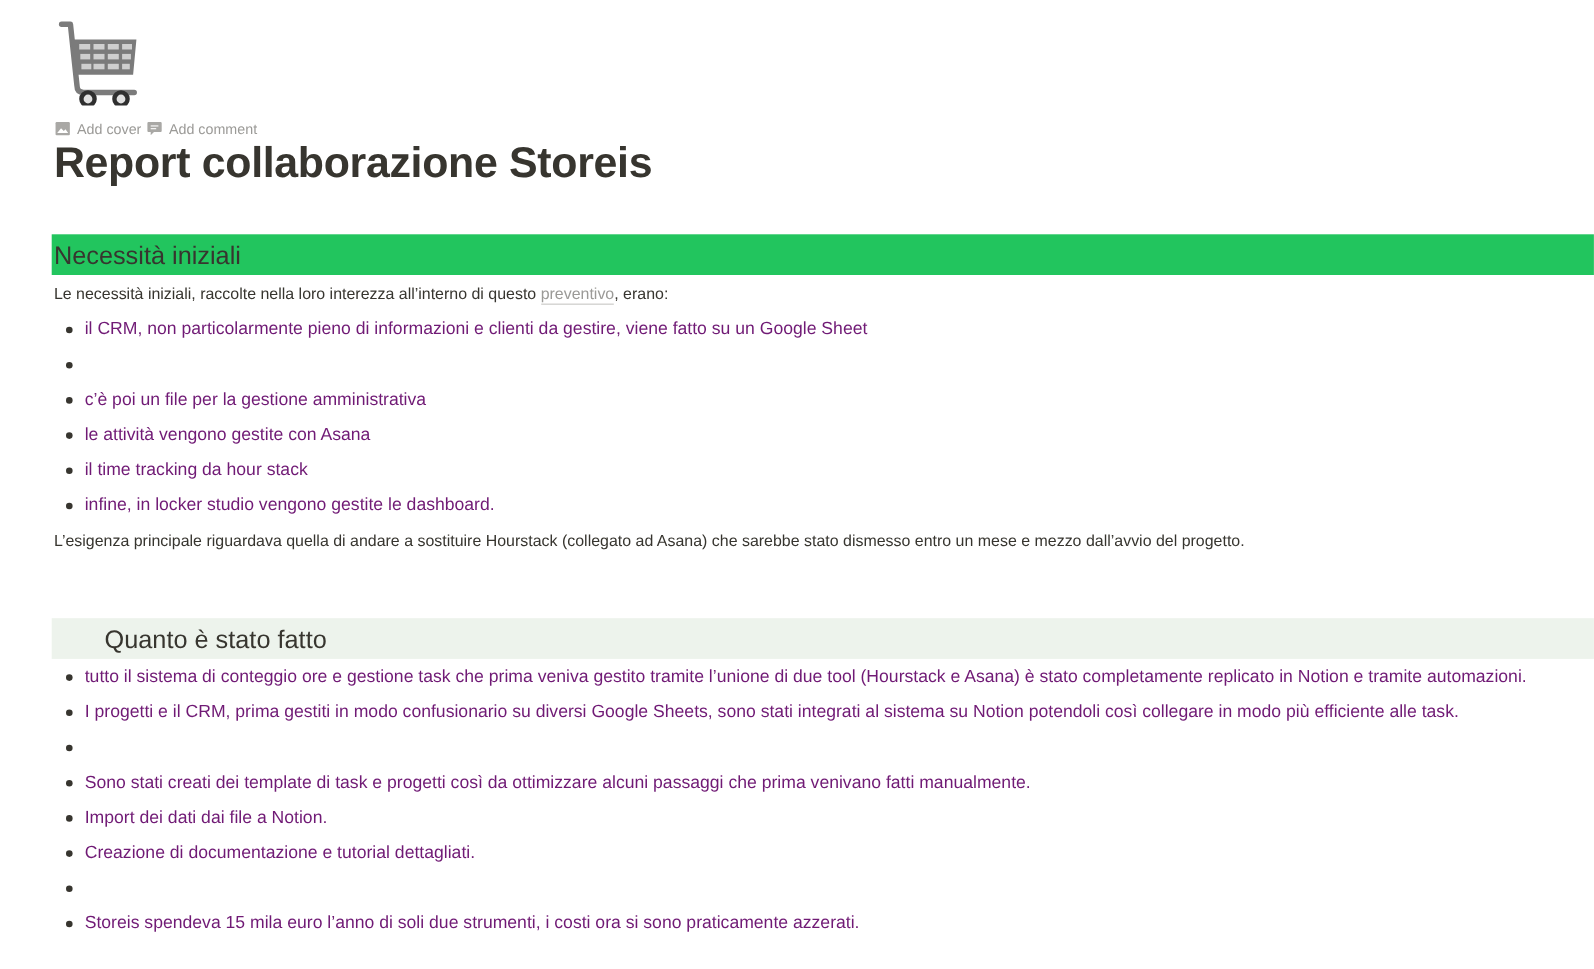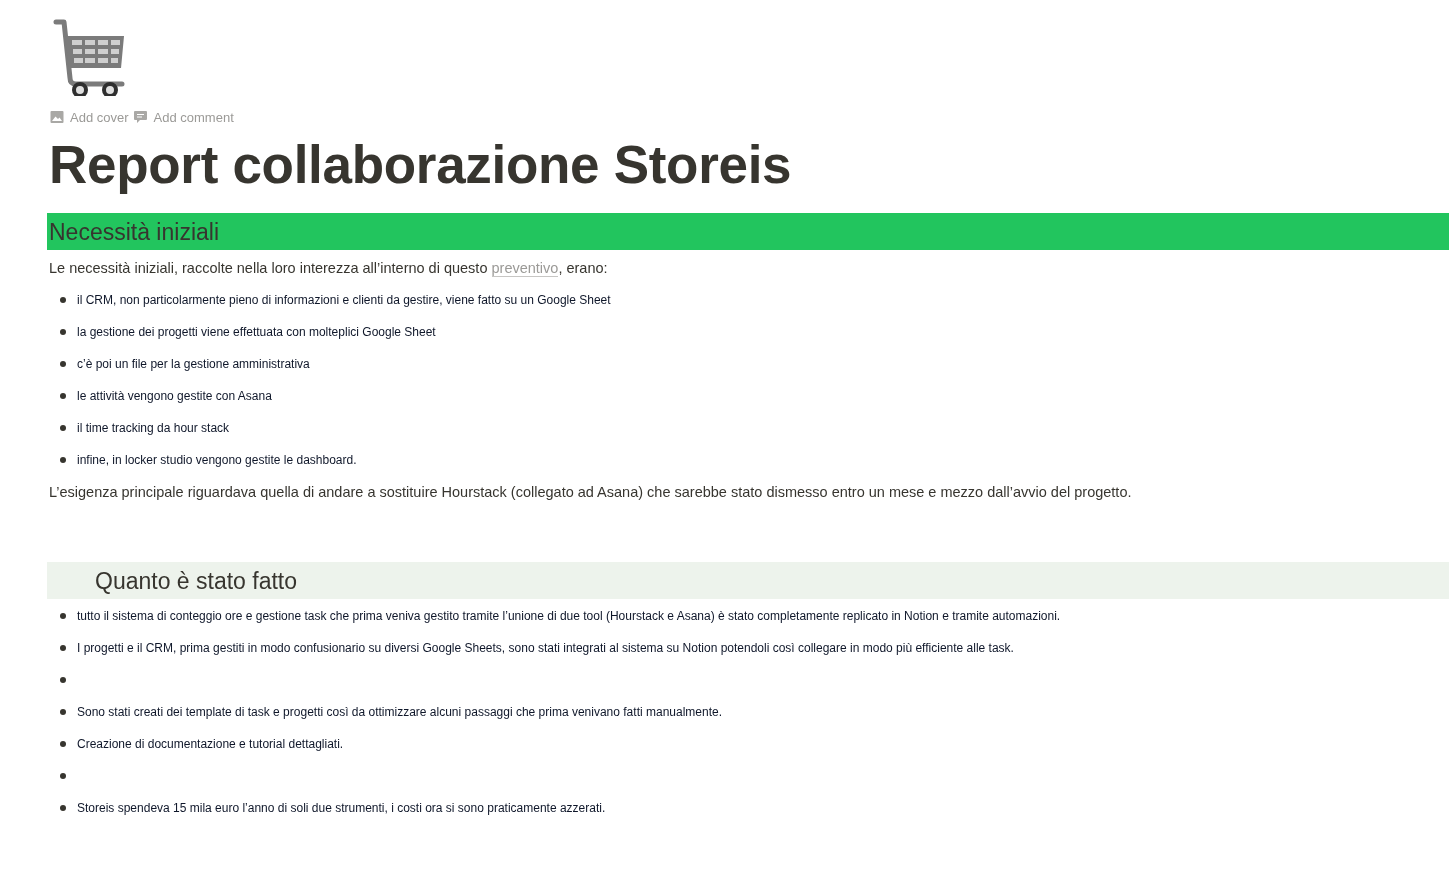--- a/index.html
+++ b/index.html
@@ -10,22 +10,22 @@
   }
   .page { position: absolute; left: 0; top: 0; width: 1449px; }
   .page-icon { position: absolute; left: 52px; top: 18px; width: 76px; height: 78px; }
   .page-actions { position: absolute; left: 50px; top: 108px; display: flex; gap: 4px; }
   .action {
     display: flex; align-items: center; gap: 6px;
     font-size: 13px; color: #9b9a97; cursor: pointer; height: 18px;
   }
   .action svg { display: block; }
   .title {
-    position: absolute; left: 49px; top: 141px; margin: 0;
-    font-size: 53px; font-weight: 700; letter-spacing: -0.3px; color: #37352f;
+    position: absolute; left: 49px; top: 125px; margin: 0;
+    font-size: 39px; font-weight: 700; letter-spacing: -0.3px; color: #37352f;
     line-height: 48px; white-space: nowrap;
   }
   .h2 {
     position: absolute; left: 47px; right: 0; height: 37px;
     margin: 0; padding-left: 2px;
     font-size: 23px; font-weight: 400; line-height: 38px; color: #37352f;
     white-space: nowrap;
   }
   .h2.orange { top: 213px; background: #22c55e; }
   .h2.green  { top: 562px; background: #edf3ec; padding-left: 48px; }
@@ -33,21 +33,21 @@
     position: absolute; left: 49px; margin: 0;
     font-size: 14.5px; line-height: 20px; white-space: nowrap; color: #37352f;
   }
   .link {
     color: #9b9a97; text-decoration: none;
     border-bottom: 1px solid #c7c6c4; cursor: pointer;
   }
   .list { position: absolute; left: 49px; margin: 0; padding: 0; list-style: none; }
   .li {
     position: relative; height: 32px; padding-left: 28px;
-    font-size: 12px; line-height: 20px; white-space: nowrap; color: #0f172a;
+    font-size: 16px; line-height: 20px; white-space: nowrap; color: #701a75;
   }
   .li .bullet {
     position: absolute; left: 11px; top: 7px;
     width: 6px; height: 6px; border-radius: 50%; background: #37352f;
   }
   .list1 { top: 290px; }
   .list2 { top: 606px; }
 </style>
 </head>
 <body>
@@ -100,34 +100,35 @@
   </div>
 
   <h1 class="title">Report collaborazione Storeis</h1>
 
   <h2 class="h2 orange">Necessità iniziali</h2>
 
   <p class="para" style="top:258px;text-align:right;"><span>Le necessità iniziali, raccolte nella loro interezza all’interno di questo </span><a class="link">preventivo</a><span>, erano:</span></p>
 
   <ul class="list list1">
     <li class="li"><span class="bullet"></span><span>il CRM, non particolarmente pieno di informazioni e clienti da gestire, viene fatto su un Google Sheet</span></li>
-    <li class="li"><span class="bullet"></span><span>la gestione dei progetti viene effettuata con molteplici Google Sheet</span></li>
+    <li class="li"><span class="bullet"></span></li>
     <li class="li"><span class="bullet"></span><span>c’è poi un file per la gestione amministrativa</span></li>
     <li class="li"><span class="bullet"></span><span>le attività vengono gestite con Asana</span></li>
     <li class="li"><span class="bullet"></span><span>il time tracking da hour stack</span></li>
     <li class="li"><span class="bullet"></span><span>infine, in locker studio vengono gestite le dashboard.</span></li>
   </ul>
 
   <p class="para" style="top:482px;">L’esigenza principale riguardava quella di andare a sostituire Hourstack (collegato ad Asana) che sarebbe stato dismesso entro un mese e mezzo dall’avvio del progetto.</p>
 
   <h2 class="h2 green">Quanto è stato fatto</h2>
 
   <ul class="list list2">
     <li class="li"><span class="bullet"></span><span>tutto il sistema di conteggio ore e gestione task che prima veniva gestito tramite l’unione di due tool (Hourstack e Asana) è stato completamente replicato in Notion e tramite automazioni.</span></li>
     <li class="li"><span class="bullet"></span><span>I progetti e il CRM, prima gestiti in modo confusionario su diversi Google Sheets, sono stati integrati al sistema su Notion potendoli così collegare in modo più efficiente alle task.</span></li>
     <li class="li"><span class="bullet"></span></li>
     <li class="li"><span class="bullet"></span><span>Sono stati creati dei template di task e progetti così da ottimizzare alcuni passaggi che prima venivano fatti manualmente.</span></li>
+    <li class="li"><span class="bullet"></span><span>Import dei dati dai file a Notion.</span></li>
     <li class="li"><span class="bullet"></span><span>Creazione di documentazione e tutorial dettagliati.</span></li>
     <li class="li"><span class="bullet"></span></li>
     <li class="li"><span class="bullet"></span><span>Storeis spendeva 15 mila euro l’anno di soli due strumenti, i costi ora si sono praticamente azzerati.</span></li>
   </ul>
 
 </div>
 
 </body></html>

